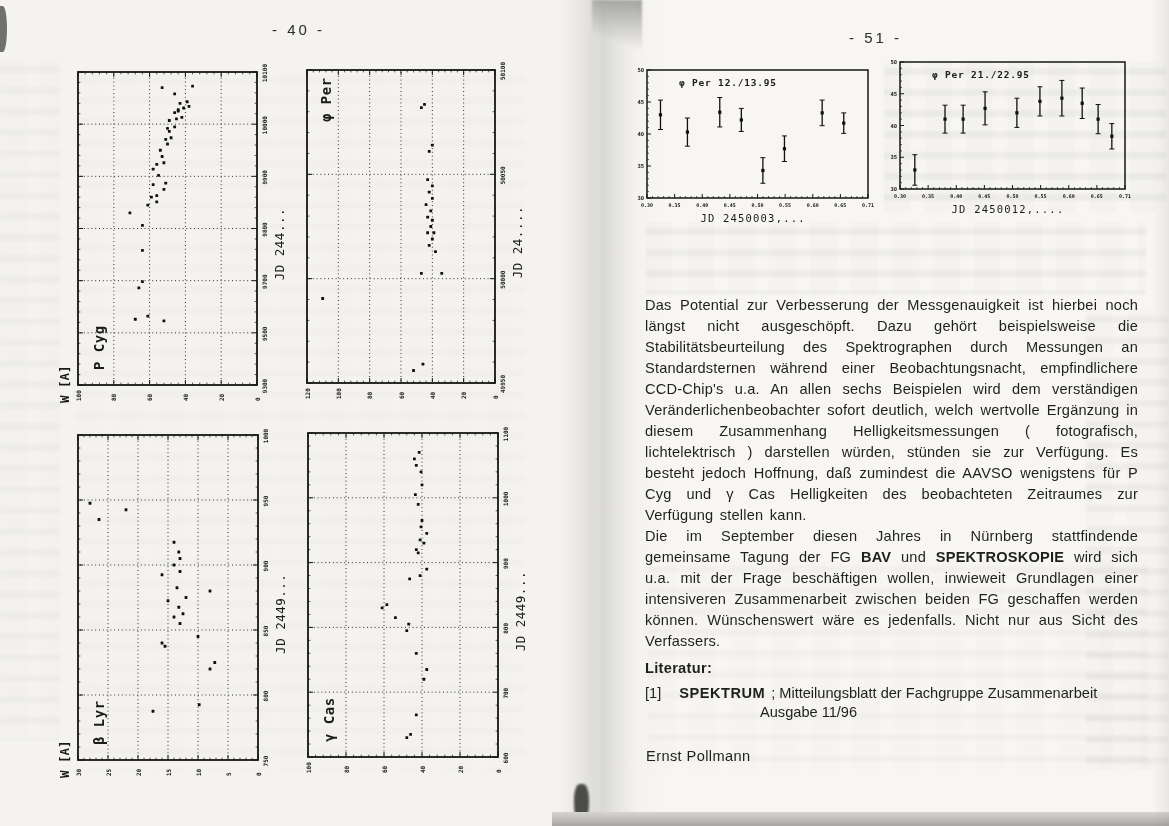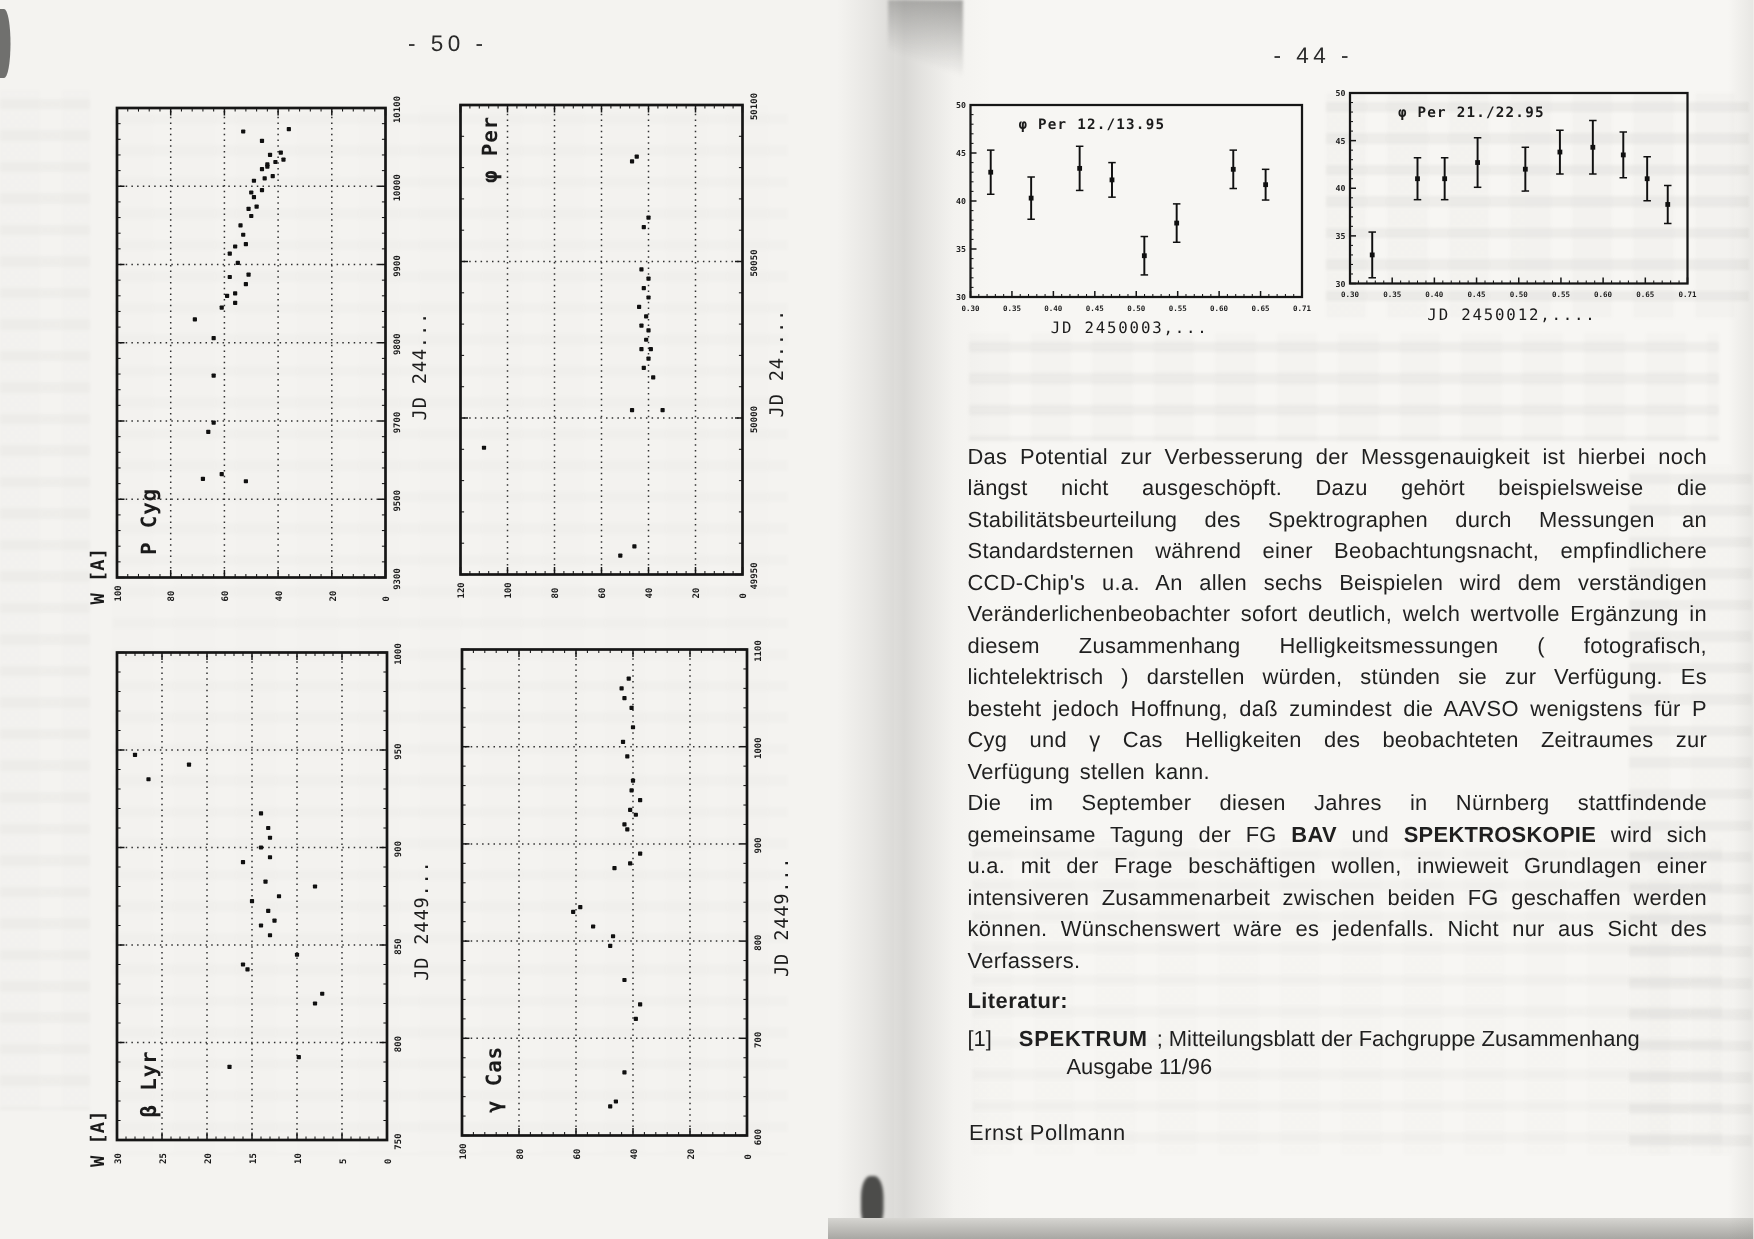--- a/index.html
+++ b/index.html
@@ -28,21 +28,21 @@
     letter-spacing:.2px;word-spacing:2.2px;color:#1f1f1f;
   }
   .body-text p{margin:0;}
   .bold{font-weight:bold;text-align:center;}
 
   .lit{position:absolute;left:645px;top:660px;width:500px;font-size:14.6px;color:#1f1f1f;}
   .lit-heading{font-weight:bold;letter-spacing:.3px;}
   .lit-ref{margin-top:9px;}
   .lit-idx{margin-right:18px;}
   .lit-name{margin-right:6px;letter-spacing:.5px;}
-  .lit-line2{margin-left:66px;margin-top:3px;}
+  .lit-line2{margin-left:115px;margin-top:3px;}
   .author{position:absolute;left:646px;top:748px;font-size:14.6px;letter-spacing:.4px;color:#1f1f1f;}
 
   
   .bleed{
     position:absolute;pointer-events:none;filter:blur(1px);
     background:
       repeating-linear-gradient(180deg, rgba(122,122,118,0) 0 6px, rgba(122,122,118,.14) 6px 13px, rgba(122,122,118,0) 13px 21px),
       repeating-linear-gradient(90deg, rgba(122,122,118,.05) 0 27px, rgba(122,122,118,0) 27px 41px);
   }
 
@@ -66,21 +66,21 @@
   <div class="page-bg left"></div>
   <div class="page-bg right"></div>
 
   <div class="bleed" style="left:0;top:60px;width:60px;height:680px;opacity:.3;"></div>
   <div class="bleed" style="left:75px;top:70px;width:450px;height:700px;opacity:.18;"></div>
   <div class="bleed" style="left:884px;top:62px;width:282px;height:150px;opacity:.55;"></div>
   <div class="bleed" style="left:646px;top:222px;width:500px;height:72px;opacity:.5;"></div>
   <div class="bleed" style="left:1086px;top:310px;width:82px;height:460px;opacity:.45;"></div>
   <div class="bleed" style="left:648px;top:560px;width:500px;height:210px;opacity:.28;"></div>
 
-  <div class="page-num" id="page-num-left">- 50 -</div>
+  <div class="page-num" id="page-num-left">- 40 -</div>
 
   <div class="chart" id="chart-p-cyg" style="left:56px;top:66px;width:258px;height:350px;">
       <svg viewBox="0 0 258 350" width="258" height="350">
         <rect x="22" y="6" width="179" height="313" fill="none" stroke="#161616" stroke-width="1.8"></rect>
         <line x1="22" y1="319" x2="22" y2="314" stroke="#161616" stroke-width="1"></line>
         <line x1="22" y1="6" x2="22" y2="11" stroke="#161616" stroke-width="1"></line>
         <text fill="#1b1b1b" transform="translate(24.5 335) rotate(-90)" font-size="6" font-weight="700" text-anchor="start">100</text>
         <line x1="29.16" y1="319" x2="29.16" y2="316.6" stroke="#161616" stroke-width="0.7"></line>
         <line x1="29.16" y1="6" x2="29.16" y2="8.4" stroke="#161616" stroke-width="0.7"></line>
         <line x1="36.32" y1="319" x2="36.32" y2="316.6" stroke="#161616" stroke-width="0.7"></line>
@@ -722,21 +722,21 @@
         <rect x="126.80000000000001" y="75.88" width="2.8" height="2.8" rx="0.5" fill="#101010"></rect>
         <rect x="123.94999999999999" y="66.16" width="2.8" height="2.8" rx="0.5" fill="#101010"></rect>
         <rect x="130.6" y="56.44000000000003" width="2.8" height="2.8" rx="0.5" fill="#101010"></rect>
         <rect x="129.65" y="43.48" width="2.8" height="2.8" rx="0.5" fill="#101010"></rect>
         <rect x="124.9" y="36.99999999999998" width="2.8" height="2.8" rx="0.5" fill="#101010"></rect>
         <rect x="123" y="30.51999999999996" width="2.8" height="2.8" rx="0.5" fill="#101010"></rect>
         <rect x="127.74999999999997" y="24.04" width="2.8" height="2.8" rx="0.5" fill="#101010"></rect>
       </svg>
     </div>
 
-  <div class="page-num" id="page-num-right">- 44 -</div>
+  <div class="page-num" id="page-num-right">- 51 -</div>
 
   <div class="chart" id="chart-phi-per-night1" style="left:633px;top:58px;width:246px;height:170px;">
       <svg viewBox="0 0 246 170" width="246" height="170">
         <rect x="14" y="12" width="221" height="128" fill="none" stroke="#161616" stroke-width="1.5"></rect>
         <line x1="14" y1="140" x2="14" y2="136" stroke="#161616" stroke-width="1"></line>
         <text fill="#1b1b1b" x="14" y="149" font-size="5" font-weight="700" text-anchor="middle">0.30</text>
         <line x1="19.525" y1="140" x2="19.525" y2="138" stroke="#161616" stroke-width="0.7"></line>
         <line x1="25.05" y1="140" x2="25.05" y2="138" stroke="#161616" stroke-width="0.7"></line>
         <line x1="30.575000000000003" y1="140" x2="30.575000000000003" y2="138" stroke="#161616" stroke-width="0.7"></line>
         <line x1="36.1" y1="140" x2="36.1" y2="138" stroke="#161616" stroke-width="0.7"></line>
@@ -971,21 +971,21 @@
     </div>
 
   <div class="body-text" id="body-text">
       <p><span>Das Potential zur Verbesserung der Messgenauigkeit ist hierbei noch längst nicht ausgeschöpft. Dazu gehört beispielsweise die Stabilitätsbeurteilung des Spektrographen durch Messungen an Standardsternen während einer Beobachtungsnacht, empfindlichere CCD-Chip's u.a. An allen sechs Beispielen wird dem verständigen Veränderlichenbeobachter sofort deutlich, welch wertvolle Ergänzung in diesem Zusammenhang Helligkeitsmessungen ( fotografisch, lichtelektrisch ) darstellen würden, stünden sie zur Verfügung. Es besteht jedoch Hoffnung, daß zumindest die AAVSO wenigstens für P Cyg und γ Cas Helligkeiten des beobachteten Zeitraumes zur Verfügung stellen kann.</span></p>
       <p><span>Die im September diesen Jahres in Nürnberg stattfindende gemeinsame Tagung der FG </span><span class="bold">BAV</span><span> und </span><span class="bold">SPEKTROSKOPIE</span><span> wird sich u.a. mit der Frage beschäftigen wollen, inwieweit Grundlagen einer intensiveren Zusammenarbeit zwischen beiden FG geschaffen werden können. Wünschenswert wäre es jedenfalls. Nicht nur aus Sicht des Verfassers.</span></p>
     </div>
 
   <div class="lit">
     <div class="lit-heading">Literatur:</div>
     <div class="lit-ref">
-      <span class="lit-idx">[1]</span><span class="bold lit-name">SPEKTRUM</span><span>; Mitteilungsblatt der Fachgruppe Zusammenhang</span>
+      <span class="lit-idx">[1]</span><span class="bold lit-name">SPEKTRUM</span><span>; Mitteilungsblatt der Fachgruppe Zusammenarbeit</span>
     </div>
     <div class="lit-line2">Ausgabe 11/96</div>
   </div>
 
   <div class="author">Ernst Pollmann</div>
 
   <div class="corner-mark"></div>
   <div class="spine-shadow"></div>
   <div class="spine-top-wedge"></div>
   <div class="spine-bottom-mark"></div>

